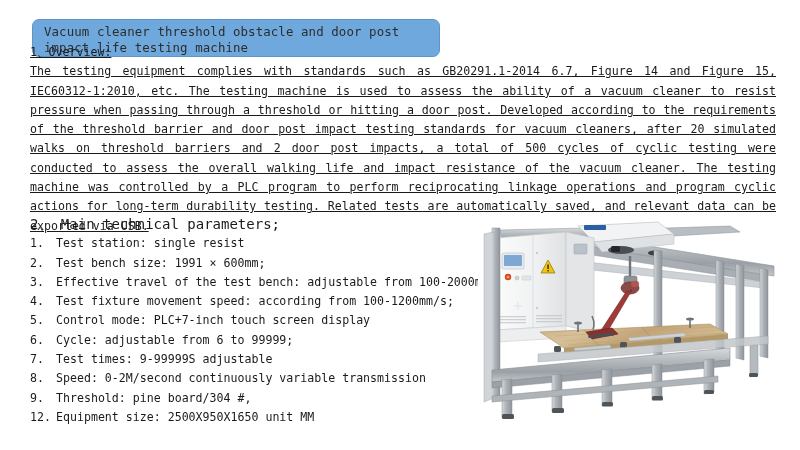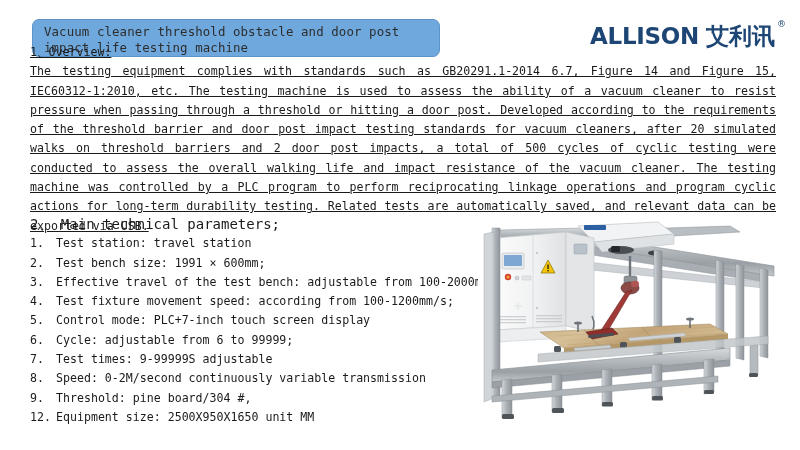--- a/index.html
+++ b/index.html
@@ -124,37 +124,32 @@
   #machine-photo svg { display: block; }
 </style>
 </head>
 <body>
 
 <div id="header">
 
   <div id="title-banner">Vacuum cleaner threshold obstacle and door post
 impact life testing machine</div>
 
-  <div id="brand">
-    <span id="brand-latin">ALLISON</span>
-    <span id="brand-cjk">艾利讯</span>
-    <span id="brand-r">®</span>
-  </div>
 
 </div>
 
 <div id="overview">
   <div class="para-line">1、Overview:</div>
   <div id="overview-body">The testing equipment complies with standards such as GB20291.1-2014 6.7, Figure 14 and Figure 15, IEC60312-1:2010, etc. The testing machine is used to assess the ability of a vacuum cleaner to resist pressure when passing through a threshold or hitting a door post. Developed according to the requirements of the threshold barrier and door post impact testing standards for vacuum cleaners, after 20 simulated walks on threshold barriers and 2 door post impacts, a total of 500 cycles of cyclic testing were conducted to assess the overall walking life and impact resistance of the vacuum cleaner. The testing machine was controlled by a PLC program to perform reciprocating linkage operations and program cyclic actions for long-term durability testing. Related tests are automatically saved, and relevant data can be exported via USB.</div>
 </div>
 
 <div id="params">
   <div class="param-heading">2、 Main technical parameters;</div>
   <div id="param-list">
-      <div class="param-row"><span class="param-num">1.</span><span class="param-text">Test station: travel station</span></div>
+      <div class="param-row"><span class="param-num">1.</span><span class="param-text">Test station: single resist</span></div>
       <div class="param-row"><span class="param-num">2.</span><span class="param-text">Test bench size: 1991 × 600mm;</span></div>
       <div class="param-row"><span class="param-num">3.</span><span class="param-text">Effective travel of the test bench: adjustable from 100-2000mm;</span></div>
       <div class="param-row"><span class="param-num">4.</span><span class="param-text">Test fixture movement speed: according from 100-1200mm/s;</span></div>
       <div class="param-row"><span class="param-num">5.</span><span class="param-text">Control mode: PLC+7-inch touch screen display</span></div>
       <div class="param-row"><span class="param-num">6.</span><span class="param-text">Cycle: adjustable from 6 to 99999;</span></div>
       <div class="param-row"><span class="param-num">7.</span><span class="param-text">Test times: 9-99999S adjustable</span></div>
       <div class="param-row"><span class="param-num">8.</span><span class="param-text">Speed: 0-2M/second continuously variable transmission</span></div>
       <div class="param-row"><span class="param-num">9.</span><span class="param-text">Threshold: pine board/304 #,</span></div>
       <div class="param-row"><span class="param-num">12.</span><span class="param-text">Equipment size: 2500X950X1650 unit MM</span></div>
     </div>

